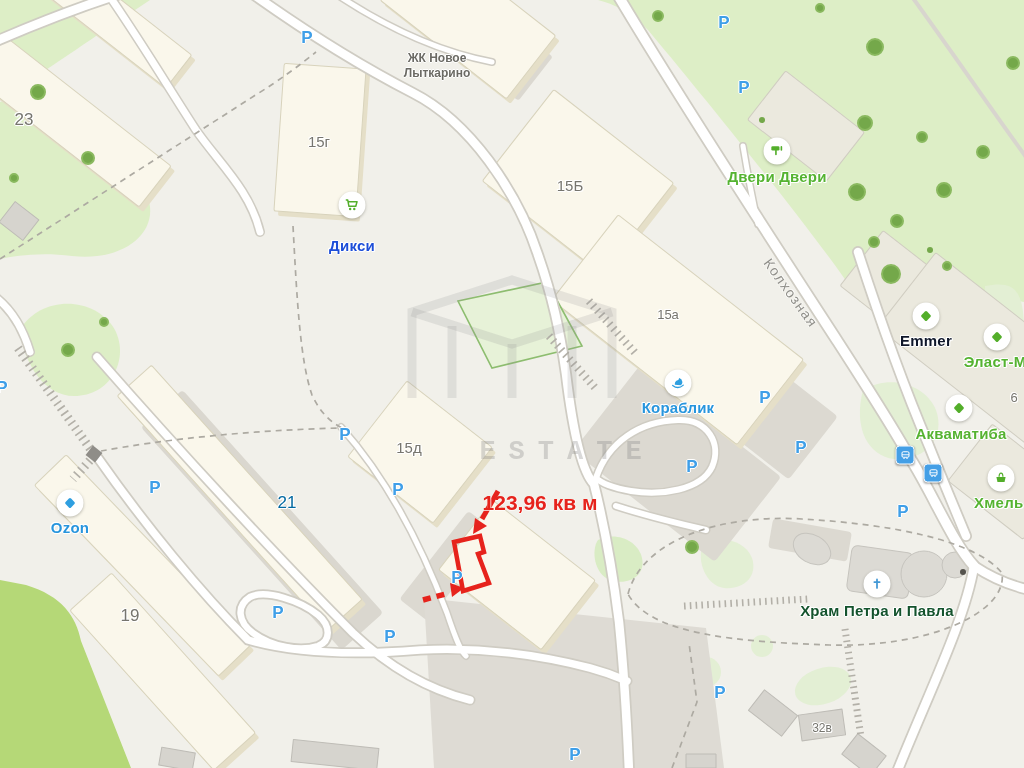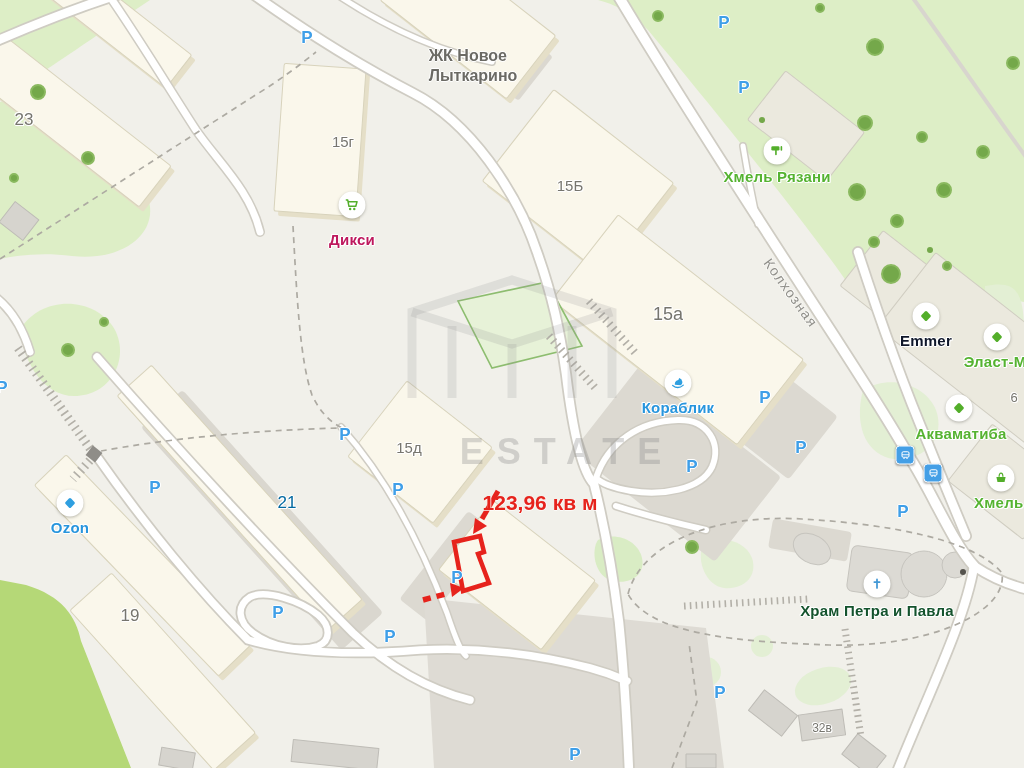--- a/index.html
+++ b/index.html
@@ -13,31 +13,31 @@
   .poi-dot{position:absolute;width:27px;height:27px;border-radius:50%;background:#fff;
            transform:translate(-50%,-50%);box-shadow:0 1px 3px rgba(60,60,50,.35);
            display:flex;align-items:center;justify-content:center;}
   .poi-dot svg{width:17px;height:17px;display:block;}
   .p-icon{position:absolute;transform:translate(-50%,-50%);color:#3f9fe8;font-weight:bold;
           font-size:17px;text-shadow:0 1px 0 #fff,0 -1px 0 #fff,1px 0 0 #fff,-1px 0 0 #fff;}
   .bus{position:absolute;width:17px;height:17px;border-radius:4px;background:#449fe6;
        border:1.5px solid #fff;box-shadow:0 1px 2px rgba(0,0,0,.3);color:#fff;
        transform:translate(-50%,-50%);display:flex;align-items:center;justify-content:center;}
   .bus svg{width:12px;height:12px;display:block;}
-  #complex-title{position:absolute;transform:translate(-50%,-50%);text-align:left;
-       font-size:16px;font-weight:bold;color:#6b6a64;white-space:pre-line;line-height:1.25;
-       text-shadow:0 1px 0 #fff,0 -1px 0 #fff,1px 0 0 #fff,-1px 0 0 #fff;margin-left:36px;}
+  #complex-title{position:absolute;transform:translate(-50%,-50%);text-align:center;
+       font-size:12px;font-weight:bold;color:#6b6a64;white-space:pre-line;line-height:1.25;
+       text-shadow:0 1px 0 #fff,0 -1px 0 #fff,1px 0 0 #fff,-1px 0 0 #fff;}
   #street-label{position:absolute;color:#8f8e88;font-size:14px;letter-spacing:1.5px;
        transform:translate(-50%,-50%) rotate(54deg);white-space:nowrap;
        text-shadow:0 1px 0 rgba(255,255,255,.8),0 -1px 0 rgba(255,255,255,.8);}
   #red-annotation{position:absolute;transform:translate(-50%,-50%);color:#e6231c;
        font-weight:bold;font-size:21px;white-space:nowrap;
        text-shadow:0 1px 0 rgba(255,255,255,.7),1px 0 0 rgba(255,255,255,.7);}
   #watermark-text{position:absolute;transform:translate(-50%,-50%);font-weight:bold;
-       font-size:36px;letter-spacing:13px;color:rgba(130,130,130,.30);}
+       font-size:27px;letter-spacing:13px;color:rgba(130,130,130,.30);font-family:Liberation Mono, monospace;}
 </style>
 </head>
 <body>
 
 <div id="stage">
 
 <svg id="basemap" width="1024" height="768" viewBox="0 0 1024 768">
 
   <g>
     <path d="M0,0 L150,0 L96,36 C70,54 40,74 0,100 Z" fill="#ddeec6"></path>
@@ -222,45 +222,45 @@
   </g>
 </svg>
 
 <div id="complex-title" style="left:437px;top:66px;">ЖК Новое
 Лыткарино</div>
 
 <div id="street-label" style="left: 791px; top: 293px;">Колхозная</div>
 
 <div id="labels-layer">
       <div class="lbl" style="left: 24px; top: 120px; font-size: 17px; color: rgb(118, 117, 110); text-align: right;">23</div>
-      <div class="lbl" style="left: 319px; top: 141px; font-size: 15px; color: rgb(118, 117, 110); margin-left: 24px;">15г</div>
+      <div class="lbl" style="left: 319px; top: 141px; font-size: 15px; color: rgb(118, 117, 110);">15г</div>
       <div class="lbl" style="left: 570px; top: 185px; font-size: 15px; color: rgb(118, 117, 110);">15Б</div>
-      <div class="lbl" style="left: 668px; top: 314px; font-size: 18px; color: rgb(118, 117, 110);">15а</div>
+      <div class="lbl" style="left: 668px; top: 314px; font-size: 13px; color: rgb(118, 117, 110);">15а</div>
       <div class="lbl" style="left: 409px; top: 447px; font-size: 15px; color: rgb(118, 117, 110);">15д</div>
       <div class="lbl" style="left: 287px; top: 503px; font-size: 17px; color: #0369a1;">21</div>
       <div class="lbl" style="left: 130px; top: 616px; font-size: 17px; color: rgb(118, 117, 110);">19</div>
       <div class="lbl" style="left: 1014px; top: 397px; font-size: 13px; color: rgb(118, 117, 110);">6</div>
       <div class="lbl" style="left: 822px; top: 728px; font-size: 12px; color: rgb(118, 117, 110);">32в</div>
     </div>
 <div id="poi-layer">
       <div class="poi-dot" style="left: 352px; top: 205px; color: rgb(83, 174, 42);">
         <svg viewBox="0 0 24 24">
           <path d="M4 5h2l1.7 8.8h9.6l1.8-6.4H7.2" fill="none" stroke="currentColor" stroke-width="2.1" stroke-linecap="round" stroke-linejoin="round"></path>
           <circle cx="9.4" cy="17.6" r="1.7" fill="currentColor"></circle>
           <circle cx="15.2" cy="17.6" r="1.7" fill="currentColor"></circle>
         </svg>
       </div>
-      <div class="lbl poi-label" style="left: 352px; top: 239px; color: #be185d;">Дикси</div>
+      <div class="lbl poi-label" style="left: 352px; top: 245px; color: #1d4ed8;">Дикси</div>
       <div class="poi-dot" style="left: 777px; top: 151px; color: rgb(83, 174, 42);">
         <svg viewBox="0 0 24 24">
           <rect x="4" y="5.2" width="11.5" height="6" rx="1.8" fill="currentColor"></rect>
           <path d="M18.2 6.2v4.4M10.5 11.2v5.6" stroke="currentColor" stroke-width="2.3" fill="none" stroke-linecap="round"></path>
         </svg>
       </div>
-      <div class="lbl poi-label" style="left: 777px; top: 176px; color: rgb(85, 179, 49);">Хмель Рязани</div>
+      <div class="lbl poi-label" style="left: 777px; top: 176px; color: rgb(85, 179, 49);">Двери Двери</div>
       <div class="poi-dot" style="left: 678px; top: 383px; color: rgb(47, 159, 224);">
         <svg viewBox="0 0 24 24">
           <path d="M4.5 15.5c4.5 3.5 10.5 3.5 15-.5" fill="none" stroke="currentColor" stroke-width="1.8" stroke-linecap="round"></path>
           <path d="M7.5 14.5c-.3-3.8 1.8-6.3 5-6.6l1.2-2.9 3 1.6 1.3 3.4c.6 2-.3 4-2.2 5z" fill="currentColor"></path>
         </svg>
       </div>
       <div class="lbl poi-label" style="left: 678px; top: 407px; color: rgb(39, 149, 221);">Кораблик</div>
       <div class="poi-dot" style="left: 70px; top: 503px; color: rgb(47, 159, 224);">
         <svg viewBox="0 0 24 24">
           <rect x="6.5" y="6.5" width="11" height="11" rx="2.2" transform="rotate(45 12 12)" fill="currentColor"></rect>

